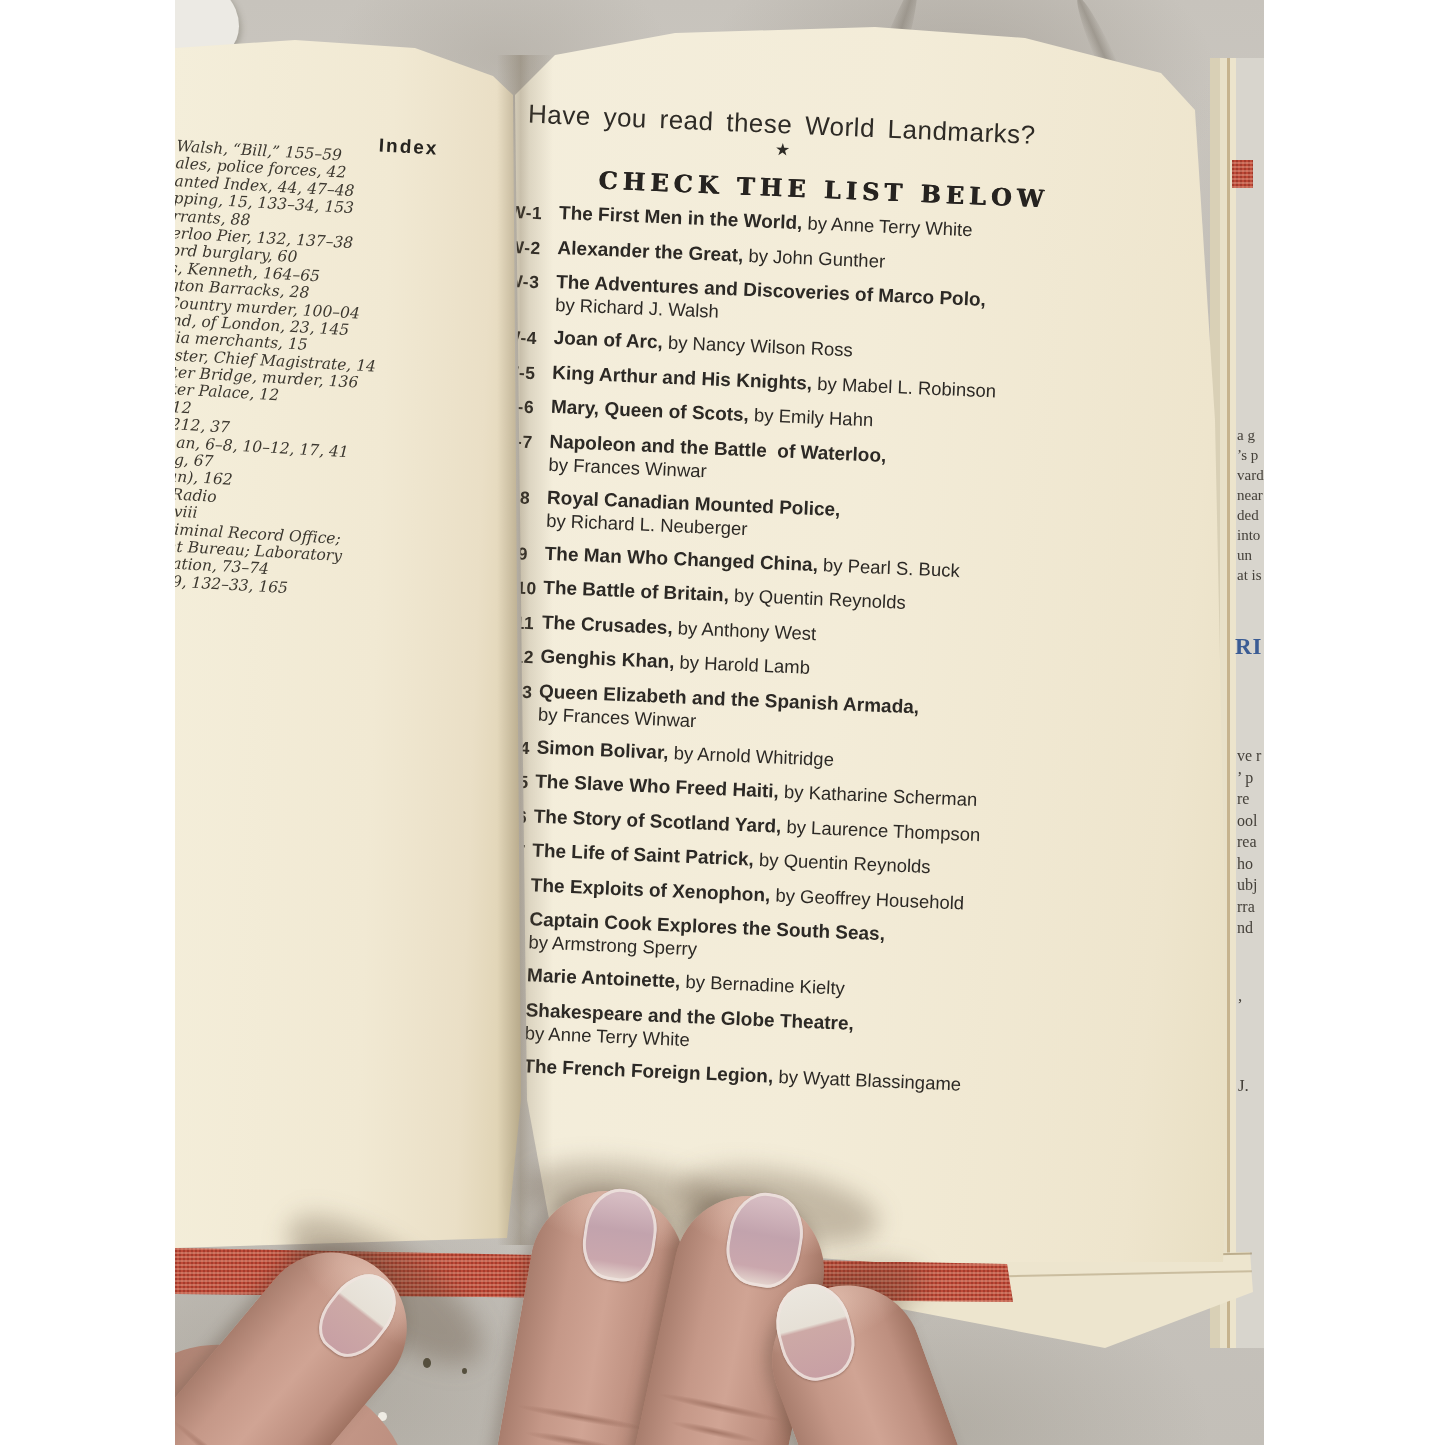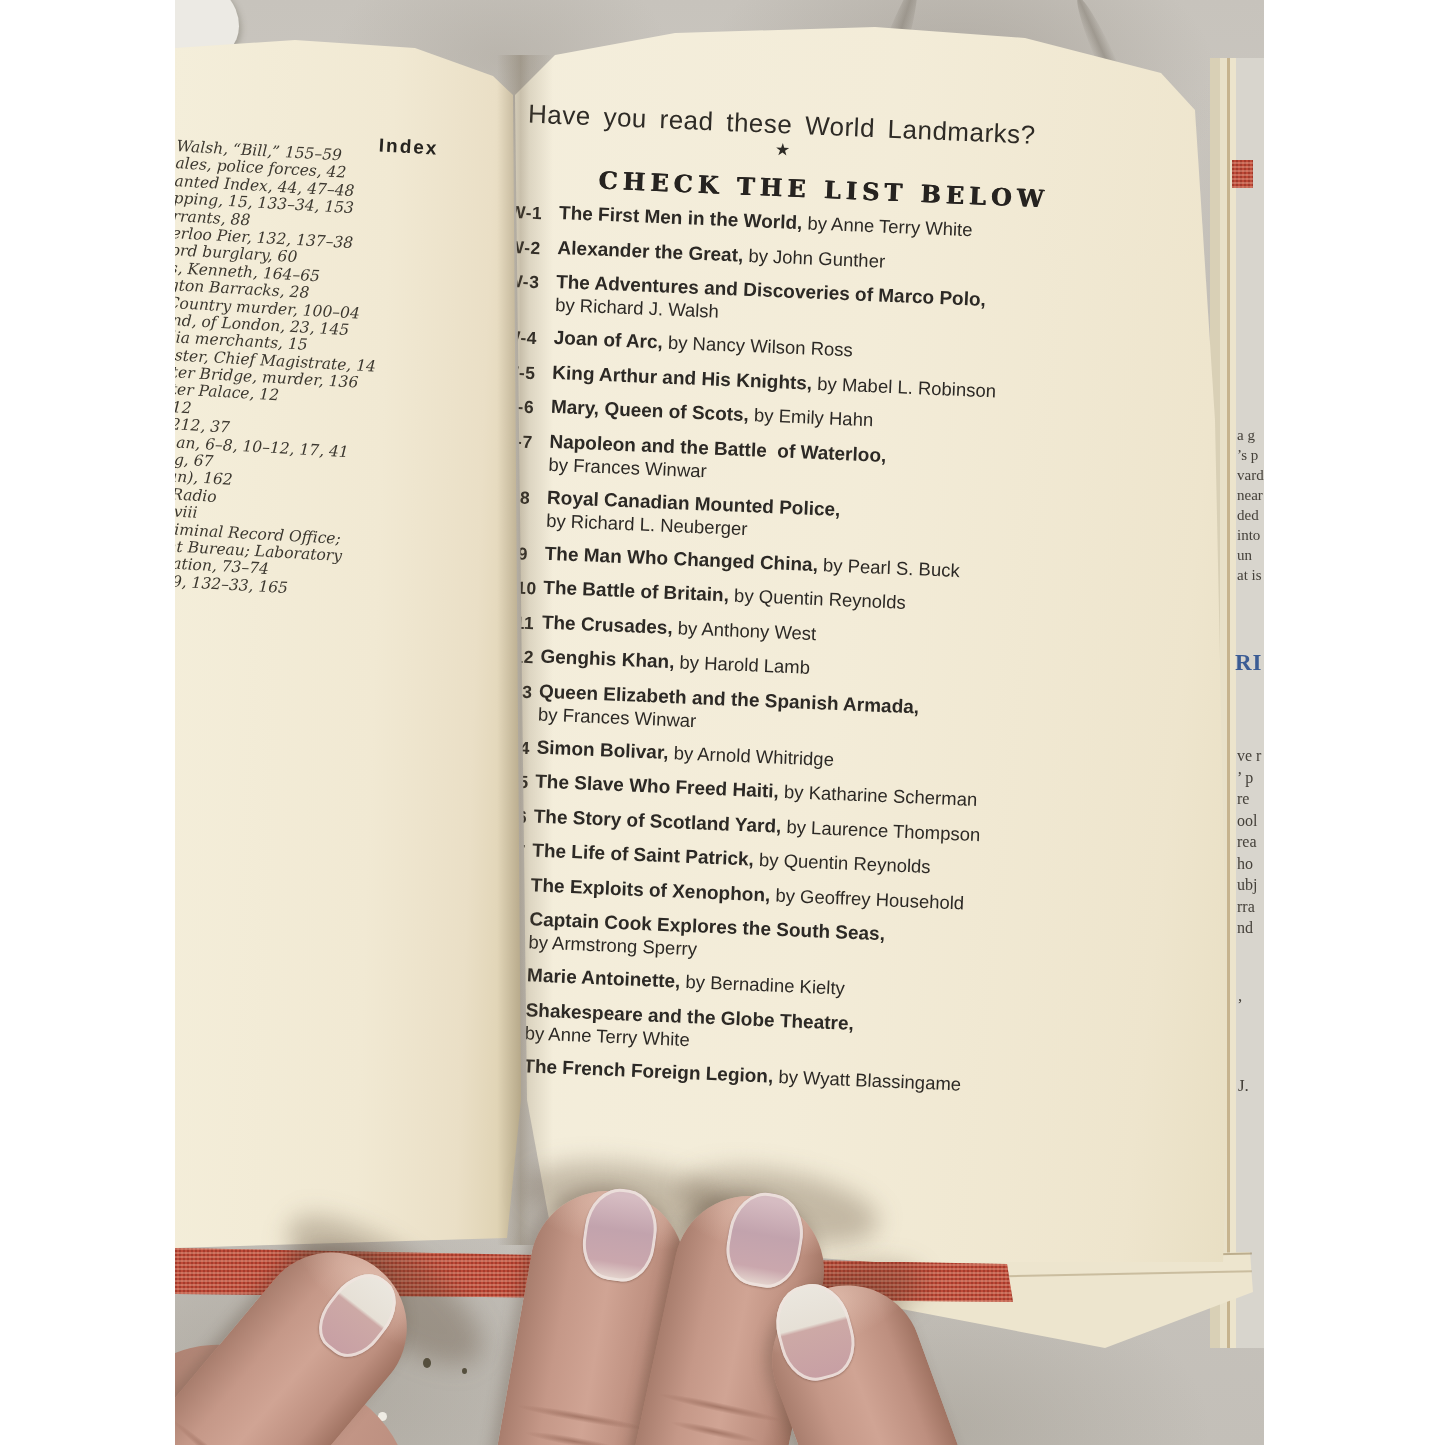--- a/index.html
+++ b/index.html
@@ -112,21 +112,21 @@
       <div class="frag-group" id="frag-g1" style="top:367px;">
           <div class="frag-line">a g</div>
           <div class="frag-line">’s p</div>
           <div class="frag-line">vard</div>
           <div class="frag-line">near</div>
           <div class="frag-line">ded</div>
           <div class="frag-line">into</div>
           <div class="frag-line">un</div>
           <div class="frag-line">at is</div>
         </div>
-      <div id="frag-ri" style="top:592px;color:#3b5c94;">RI</div>
+      <div id="frag-ri" style="top:576px;color:#3b5c94;">RI</div>
       <div class="frag-group" id="frag-g2" style="top:687px;">
           <div class="frag-line">ve r</div>
           <div class="frag-line">’ p</div>
           <div class="frag-line">re</div>
           <div class="frag-line">ool</div>
           <div class="frag-line">rea</div>
           <div class="frag-line">ho</div>
           <div class="frag-line">ubj</div>
           <div class="frag-line">rra</div>
           <div class="frag-line">nd</div>

